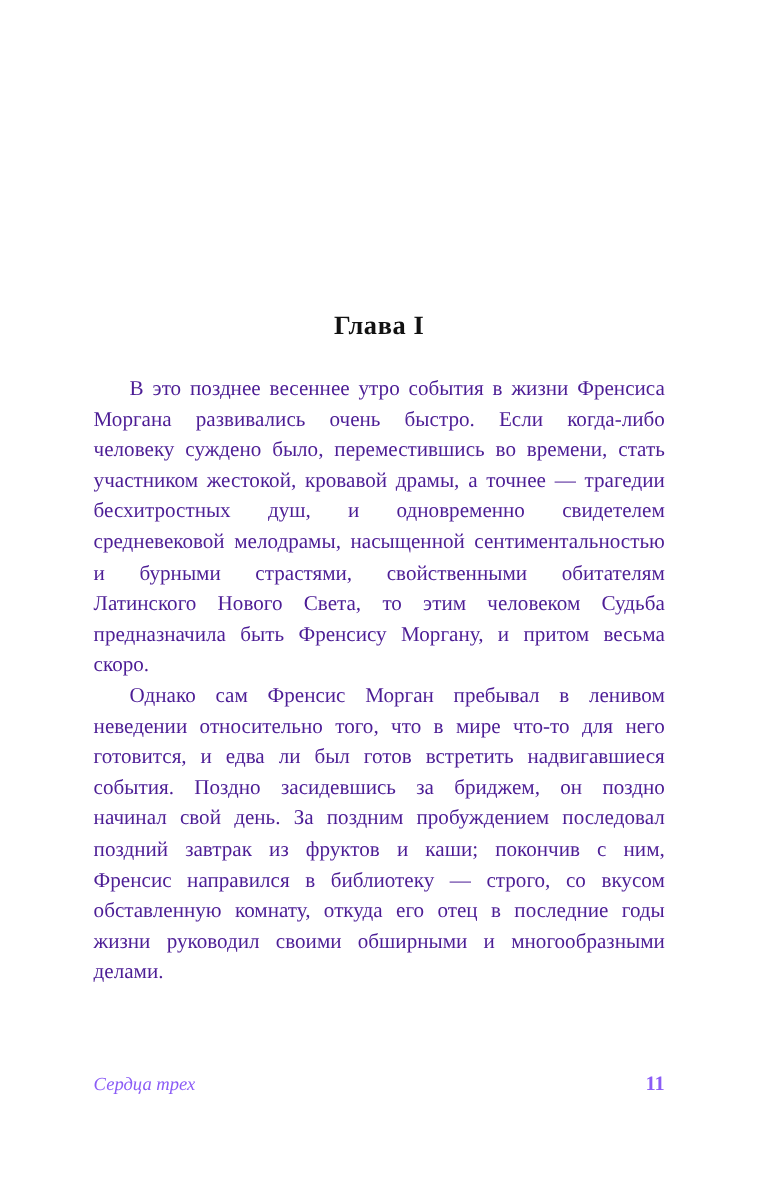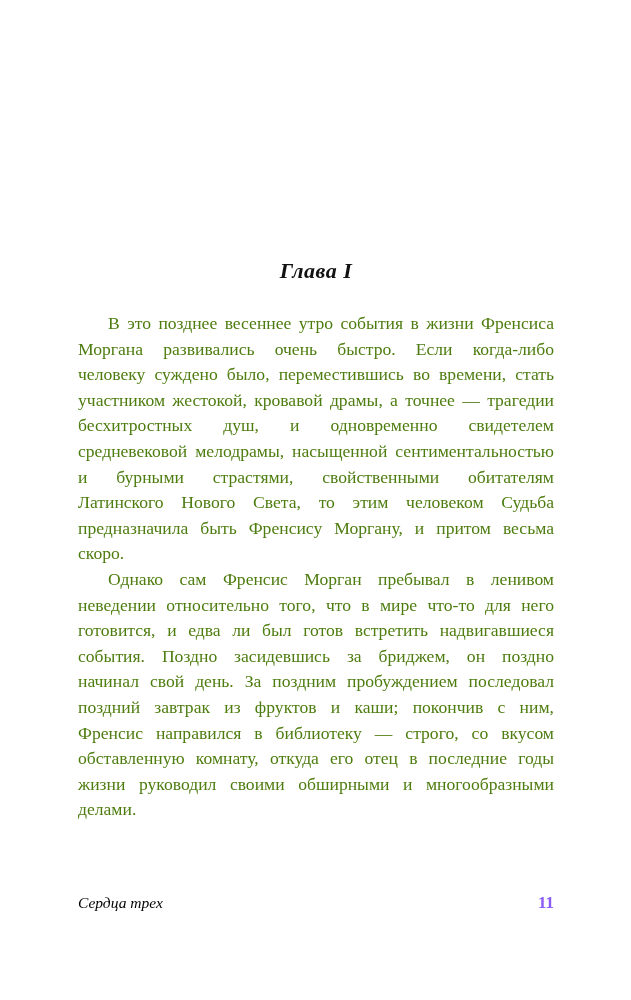--- a/index.html
+++ b/index.html
@@ -26,45 +26,44 @@
     width: 476px;
     top: 258px;
   }
   .chapter-title {
     text-align: center;
     font-size: 22px;
     font-weight: bold;
     letter-spacing: 0.5px;
     margin: 0 0 27px 0;
     color: #111111;
-    font-style: italic;
   }
   .body-paragraph {
     font-size: 17.6px;
     line-height: 25.6px;
     text-align: justify;
     text-indent: 30px;
     margin: 0;
     word-spacing: 2px;
     hyphens: auto;
-    color: #4d7c0f;
+    color: #4c1d95;
   }
   .page-footer {
     position: absolute;
     left: 78px;
     width: 476px;
     top: 893px;
     display: flex;
     justify-content: space-between;
     align-items: baseline;
   }
   .running-title {
     font-style: italic;
     font-size: 15.5px;
-    color: #000000;
+    color: #8b5cf6;
   }
   .page-number {
     font-weight: bold;
     font-size: 17px;
     color: #8b5cf6;
   }
 </style>
 </head>
 <body>
 

